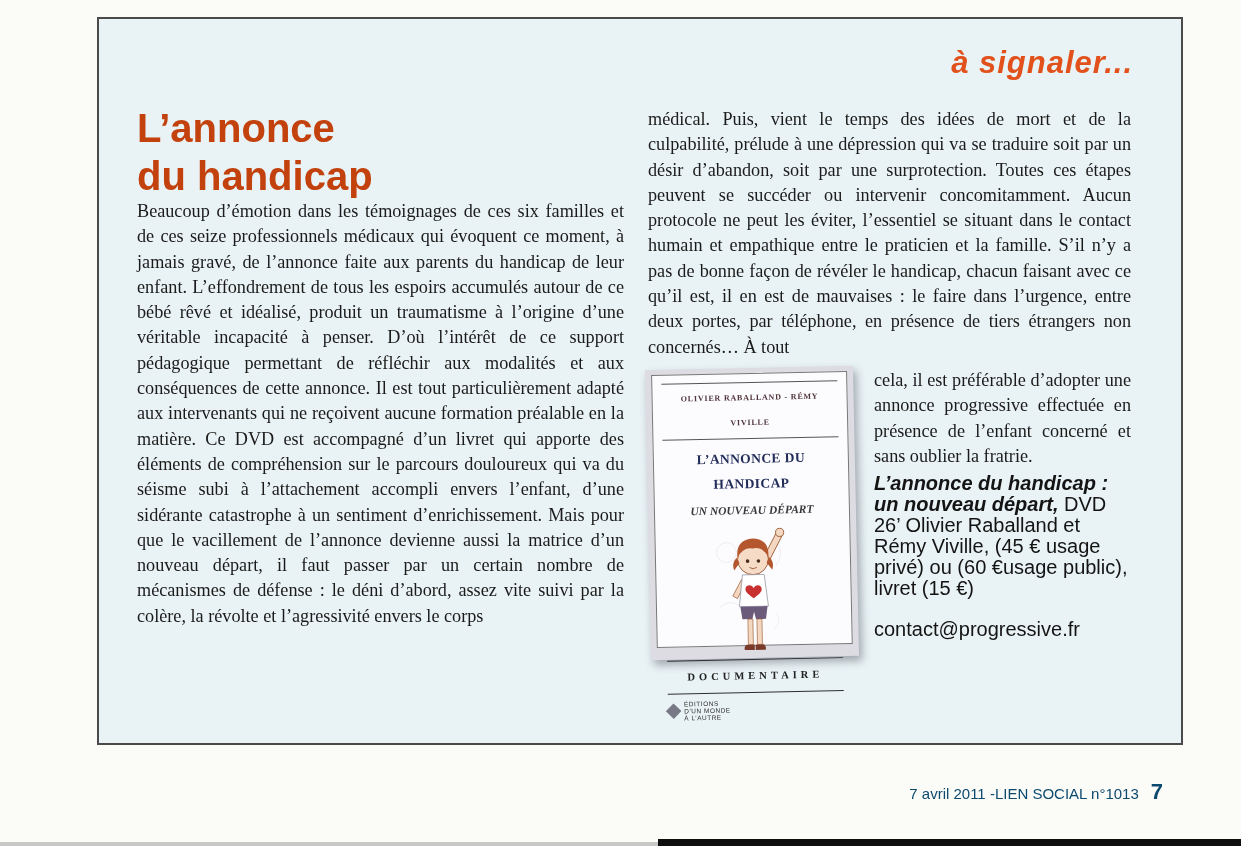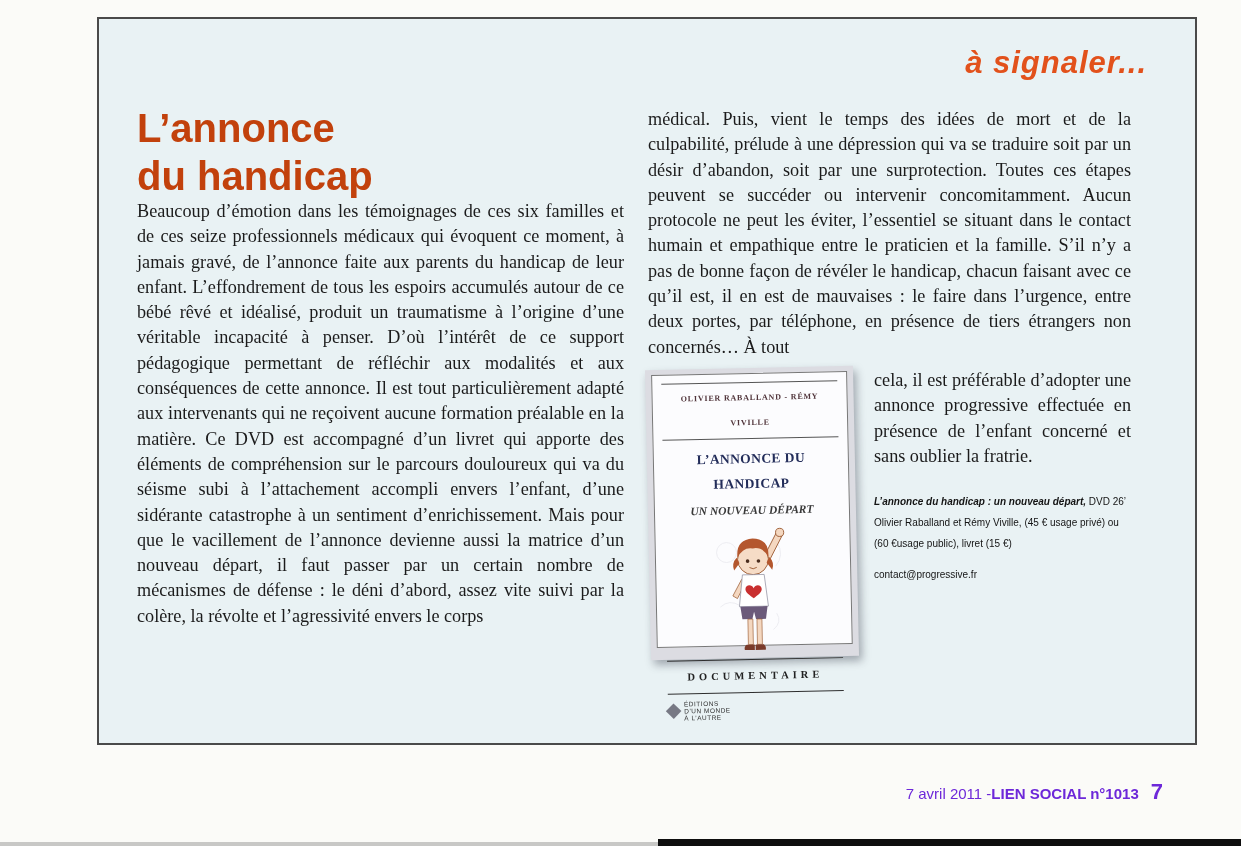--- a/index.html
+++ b/index.html
@@ -5,21 +5,21 @@
   html,body{margin:0;padding:0;}
   body{
     width:1241px;height:846px;position:relative;overflow:hidden;
     background:#fbfbf8;
     font-family:"Liberation Serif", serif;
     color:#1b1b1b;
   }
   
   .frame{
     position:absolute;left:97px;top:17px;width:1082px;height:724px;
-    background:#e9f2f4;border:2px solid #4a4a4a;padding-left:14px;
+    background:#e9f2f4;border:2px solid #4a4a4a;
   }
   .signaler{
     position:absolute;top:26px;right:48px;
     font-family:"Liberation Sans", sans-serif;
     font-style:italic;font-weight:700;font-size:31px;letter-spacing:1px;
     color:#e2511b;
   }
   .title{
     position:absolute;left:38px;top:58px;
     font-family:"Liberation Sans", sans-serif;
@@ -74,34 +74,34 @@
   }
   .pub-logo{width:11px;height:11px;background:#5a5a68;transform:rotate(45deg);opacity:.8;}
   .pub-lines{display:flex;flex-direction:column;line-height:7px;}
   .pub-lines span{
     font-family:"Liberation Sans", sans-serif;
     font-size:6.5px;letter-spacing:.5px;color:#333;
   }
 
   
   .caption{
-    margin-top:22px;text-align:left;
+    margin-top:4px;text-align:left;
     font-family:"Liberation Sans", sans-serif;
-    font-size:10px;line-height:21px;color:#141414;
+    font-size:20px;line-height:21px;color:#141414;
   }
   .caption .lead{font-weight:700;font-style:italic;}
   .caption .cap-line{margin-top:0;}
 
   
   .footer{
     position:absolute;top:779px;right:78px;
-    font-family:"Liberation Sans", sans-serif;font-size:15px;color:#6d28d9;
+    font-family:"Liberation Sans", sans-serif;font-size:15px;color:#0c4a6e;
     display:flex;align-items:baseline;
   }
-  .footer .journal{font-weight:700;}
+  .footer .journal{font-weight:400;}
   .footer .pageno{font-weight:700;font-size:22px;margin-left:12px;}
 
   
   .scan-bar-light{position:absolute;bottom:0;left:0;width:53%;height:4px;background:#c8c8c6;}
   .scan-bar-dark{position:absolute;bottom:0;left:53%;right:0;height:7px;background:#0e0e0e;}
 </style>
 </head>
 <body>
 
 <div class="frame">

